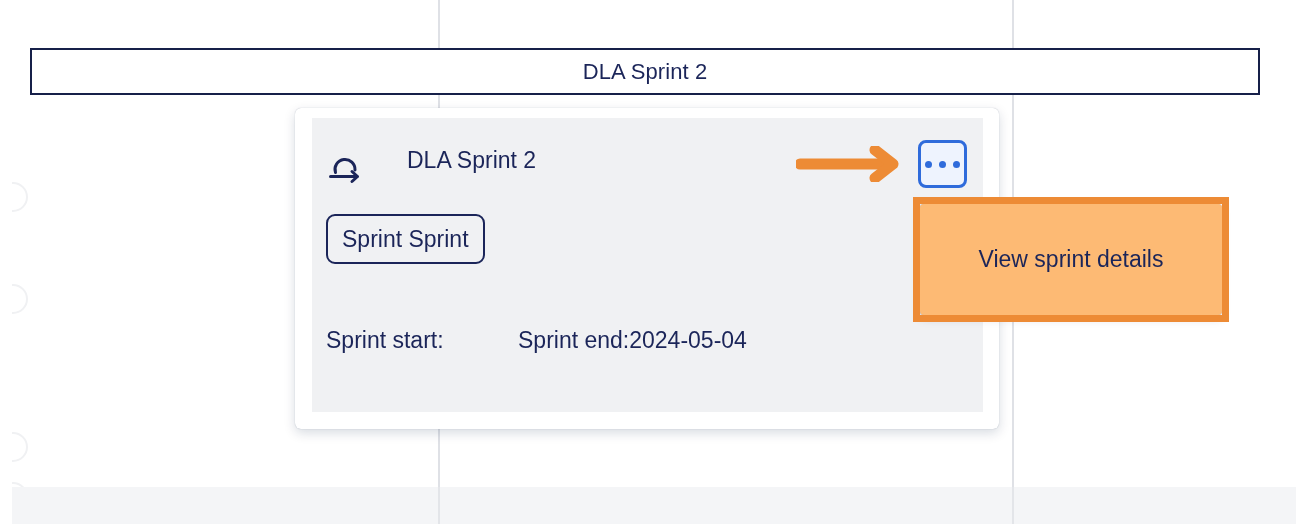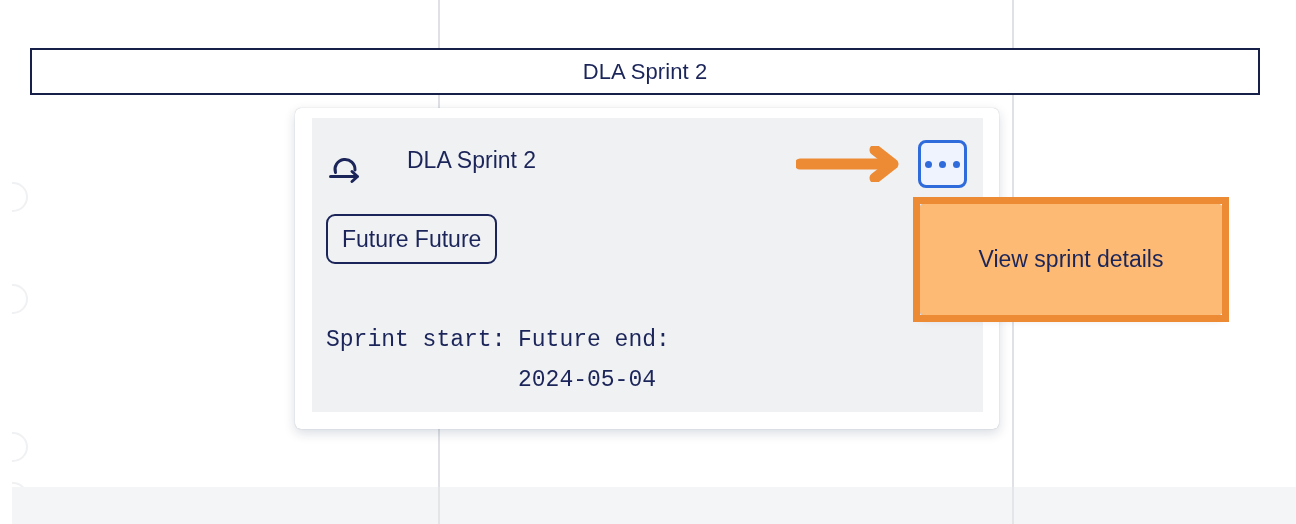--- a/index.html
+++ b/index.html
@@ -184,22 +184,21 @@
   
   .dates {
     position: absolute;
     left: 314px;
     top: 320px;
     display: flex;
     gap: 0;
   }
   .date-col {
     display: flex;
-    flex-direction: column;
-    font-family: Liberation Mono, monospace;
+    flex-direction: row;
   }
   .date-col.start { width: 192px; }
   .date-col .dlabel,
   .date-col .dvalue {
     font-size: 23px;
     color: #1b2559;
     line-height: 40px;
     white-space: nowrap;
   }
 
@@ -265,29 +264,29 @@
           </svg>
         </span>
         <div class="card-title">DLA Sprint 2</div>
       </div>
 
     </div>
 
   </div>
 
   <div class="status-pill">
-    <span>Future Future</span>
+    <span>Sprint Sprint</span>
   </div>
 
   <div class="dates">
     <div class="date-col start">
       <div class="dlabel">Sprint start:</div>
     </div>
     <div class="date-col end">
-      <div class="dlabel">Future end:</div>
+      <div class="dlabel">Sprint end:</div>
       <div class="dvalue">2024-05-04</div>
     </div>
   </div>
 
   <span class="arrow-pointer">
     <svg width="104" height="36" viewBox="0 0 104 36" aria-hidden="true">
       <line x1="4" y1="18" x2="88" y2="18" stroke="#ED8B35" stroke-width="11" stroke-linecap="round"></line>
       <polyline points="79,4 97,18 79,32" fill="none" stroke="#ED8B35" stroke-width="11" stroke-linecap="round" stroke-linejoin="round"></polyline>
     </svg>
   </span>

